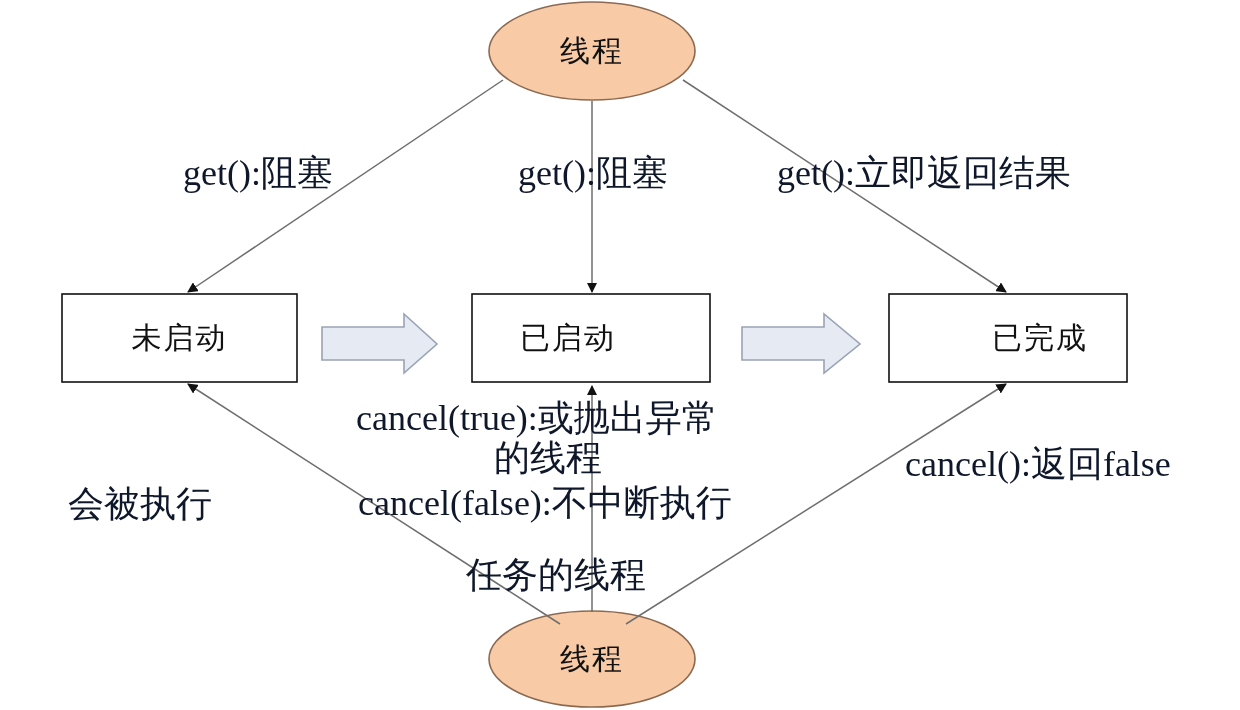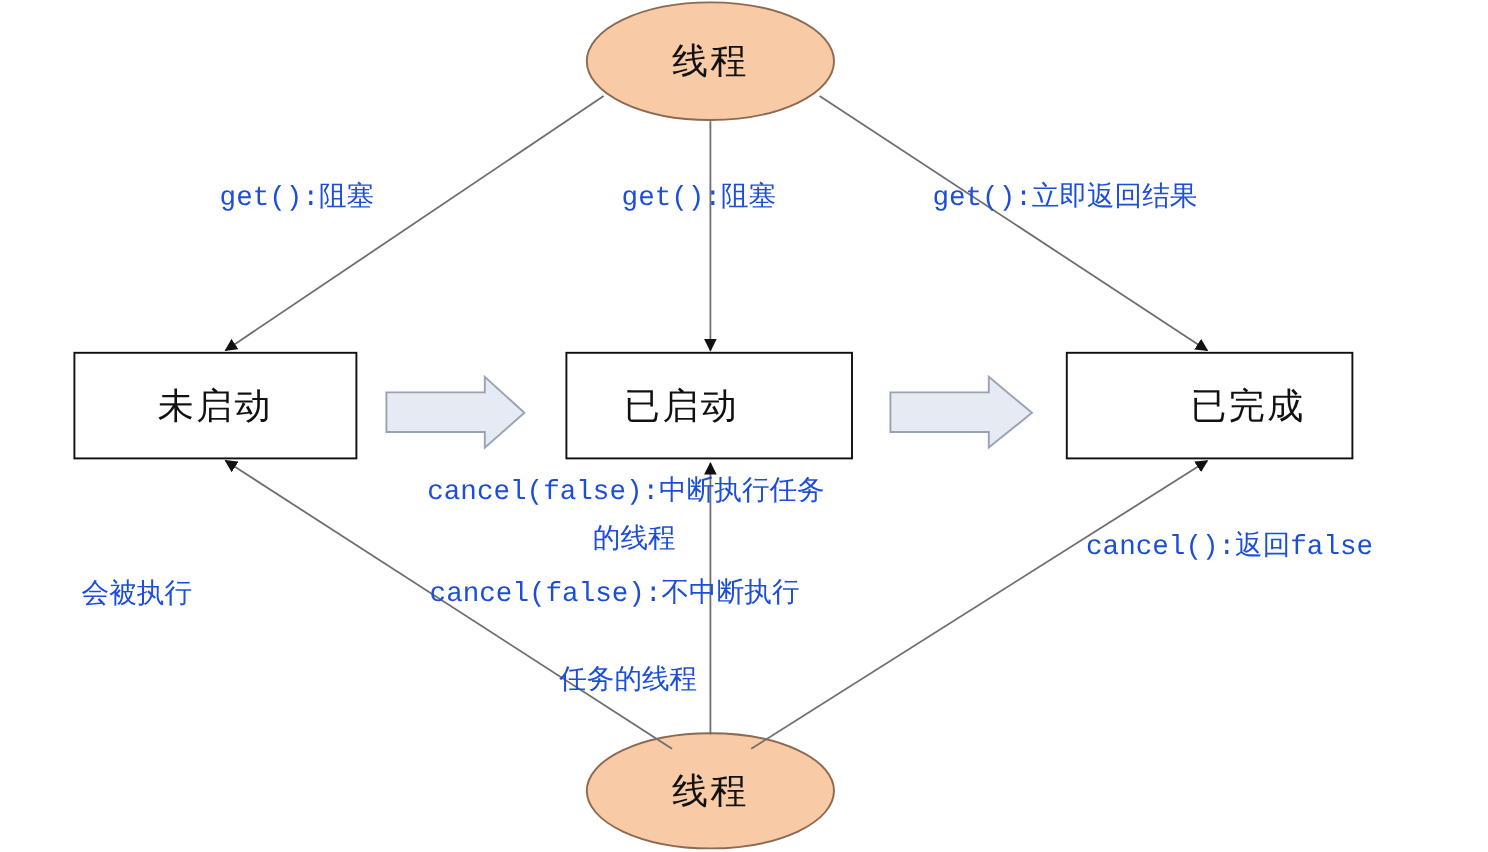--- a/index.html
+++ b/index.html
@@ -38,23 +38,23 @@
     font-weight: 400;
   }
   .ellipse-label {
     font-family: "DejaVu Sans", "Liberation Sans", sans-serif;
     font-size: 30px;
     letter-spacing: 2px;
     font-weight: 400;
   }
   .edge-label {
     position: absolute;
-    color: #1d4ed8;
-    font-family: Liberation Mono, monospace;
-    font-size: 23px;
+    color: #0f172a;
+    font-family: Liberation Serif, serif;
+    font-size: 36px;
     line-height: 1.18;
     white-space: pre;
     pointer-events: none;
   }
   .edge-label.left { text-align: left; }
 </style>
 </head>
 <body>
 
 <div id="canvas">
@@ -104,21 +104,21 @@
   <div class="edge-label left" style="left:183px; top:152px;">get():阻塞</div>
 
   <div class="edge-label left" style="left:518px; top:152px;">get():阻塞</div>
 
   <div class="edge-label left" style="left:777px; top:152px;">get():立即返回结果</div>
 
 
 
   <div class="edge-label left" style="left:68px; top:483px;">会被执行</div>
 
-  <div class="edge-label left" style="left:356px; top:397px;">cancel(false):中断执行任务</div>
+  <div class="edge-label left" style="left:356px; top:397px;">cancel(true):或抛出异常</div>
 
   <div class="edge-label left" style="left:494px; top:437px;">的线程</div>
 
   <div class="edge-label left" style="left:358px; top:482px;">cancel(false):不中断执行</div>
 
   <div class="edge-label left" style="left:466px; top:554px;">任务的线程</div>
 
   <div class="edge-label left" style="left:905px; top:443px;">cancel():返回false</div>
 
 </div>

